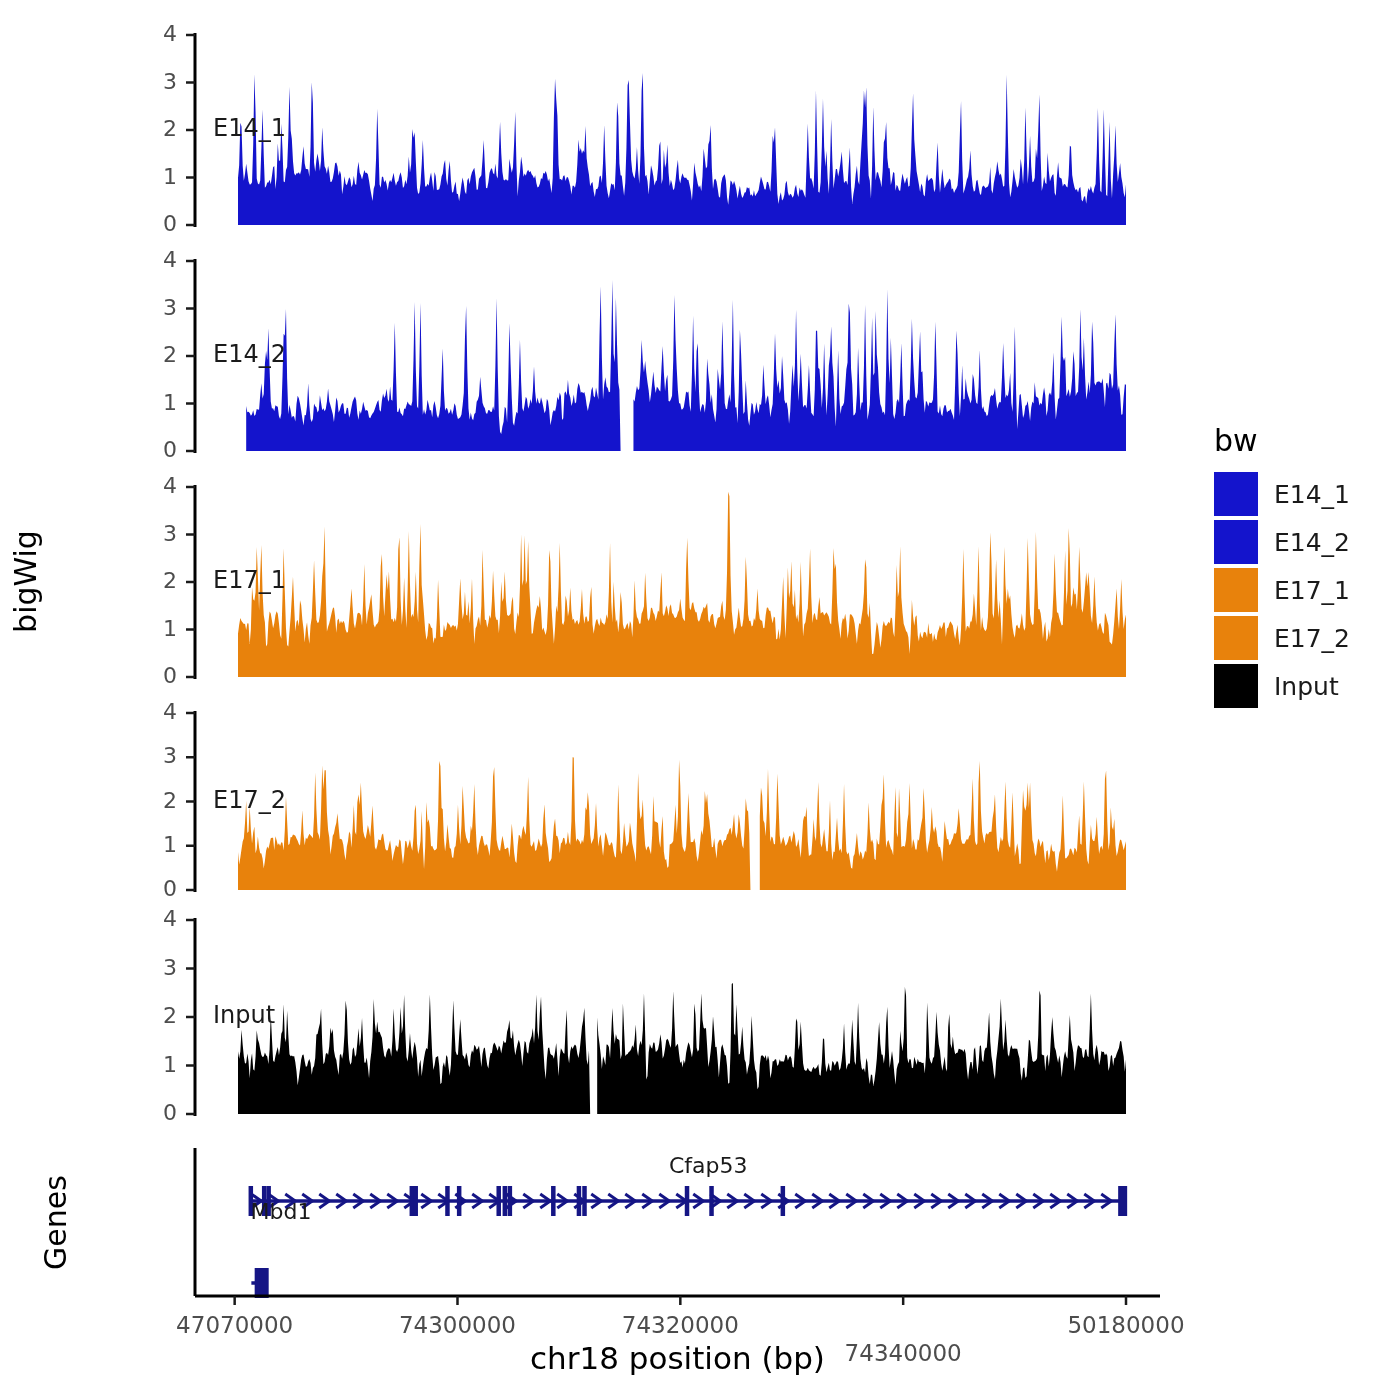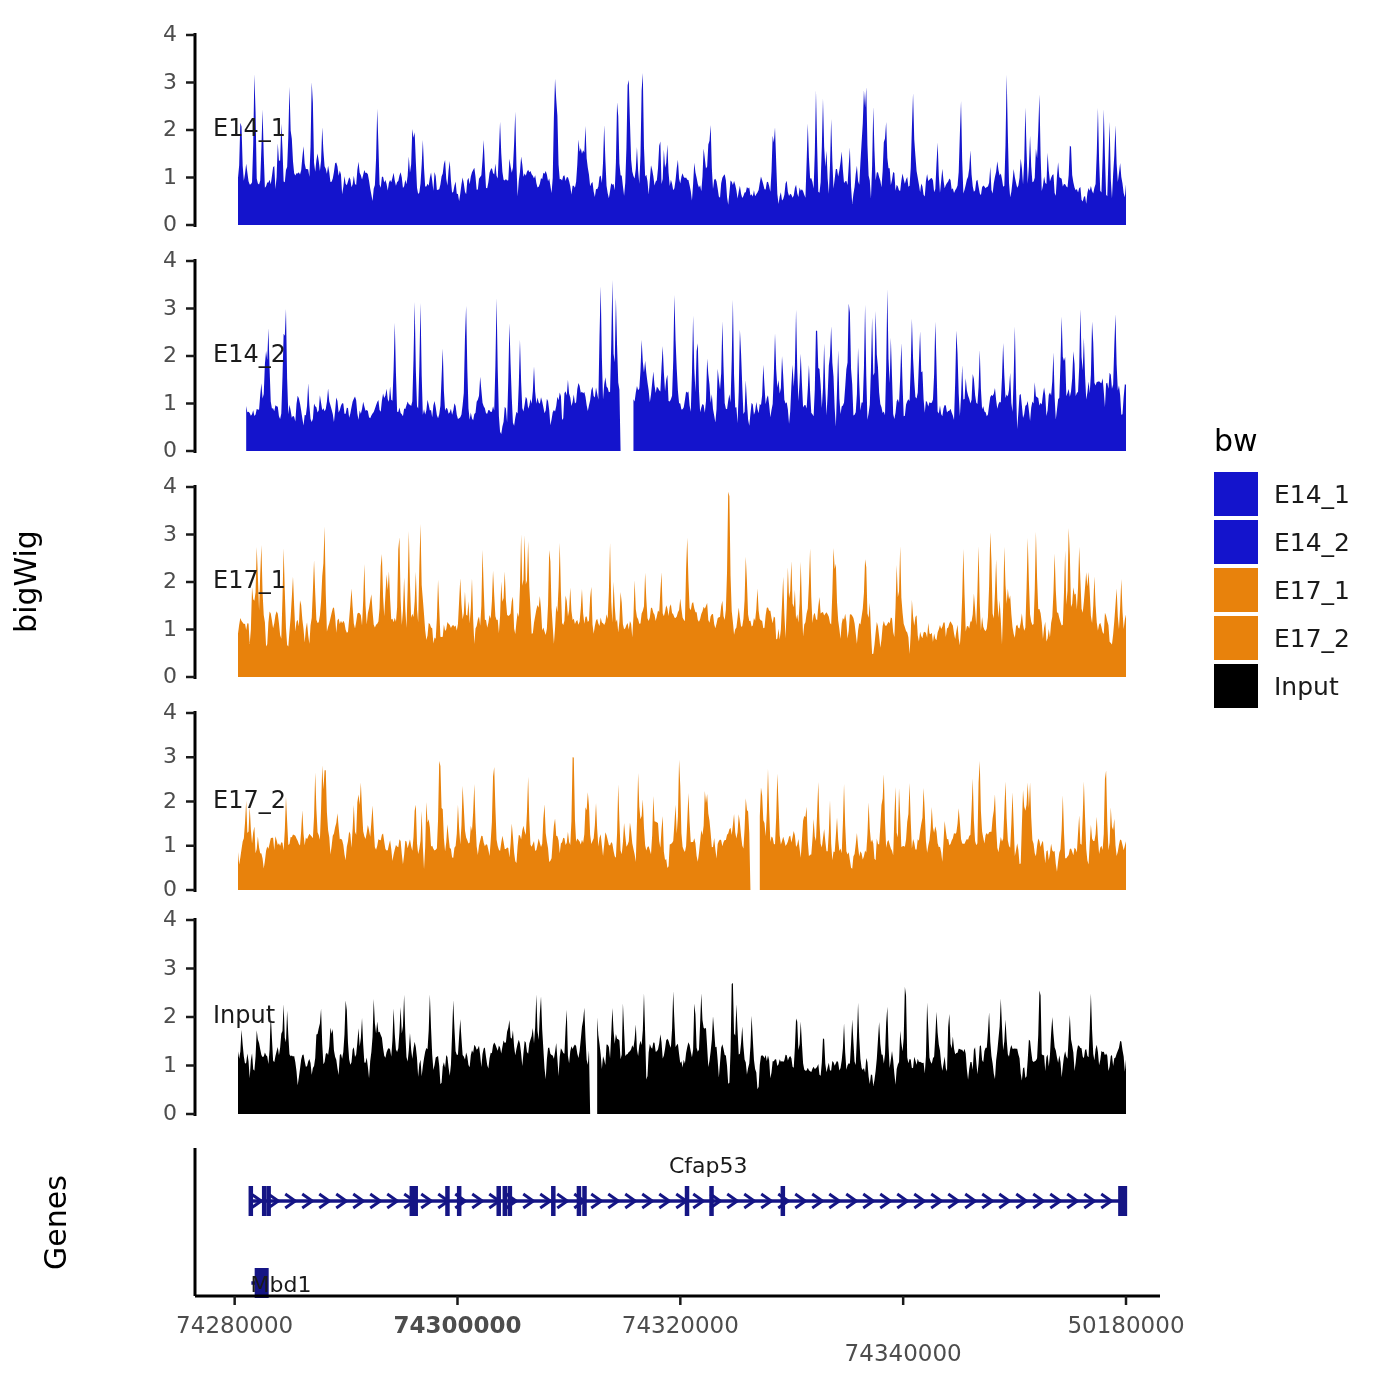--- a/index.html
+++ b/index.html
@@ -247,34 +247,35 @@
       <rect x="582.2594102885821" y="1186" width="4.5" height="30" fill="#151585"></rect>
       <rect x="684.7638017565872" y="1186" width="4.5" height="30" fill="#151585"></rect>
       <rect x="709.275721455458" y="1186" width="4.5" height="30" fill="#151585"></rect>
       <rect x="780.5831242158093" y="1186" width="4.5" height="30" fill="#151585"></rect>
       <rect x="1118.1574654956084" y="1186" width="9" height="30" fill="#151585"></rect>
       <line x1="251.37013801756586" x2="264.7402760351317" y1="1283" y2="1283" stroke="#151585" stroke-width="3.5"></line>
       <rect x="254.66938519447928" y="1268" width="9" height="30" fill="#151585"></rect>
       <rect x="259.6831869510665" y="1268" width="9" height="30" fill="#151585"></rect>
     </svg>
     <div class="gene-name" style="left: 669px; top: 1153px;">Cfap53</div>
-    <div class="gene-name" style="left: 250.484px; top: 1272px;">Mbd1</div>
+    <div class="gene-name" style="left: 250.484px; top: 1199px;">Mbd1</div>
     <svg width="1400" height="1400" style="position: absolute; left: 0px; top: 0px; pointer-events: none;">
       <line x1="195" x2="1160" y1="1296" y2="1296" stroke="#000" stroke-width="3"></line>
       <line x1="234.65746549560853" x2="234.65746549560853" y1="1296" y2="1305" stroke="#1a1a1a" stroke-width="2.5"></line>
       <line x1="457.4930991217064" x2="457.4930991217064" y1="1296" y2="1305" stroke="#1a1a1a" stroke-width="2.5"></line>
       <line x1="680.3287327478042" x2="680.3287327478042" y1="1296" y2="1305" stroke="#1a1a1a" stroke-width="2.5"></line>
       <line x1="903.1643663739021" x2="903.1643663739021" y1="1296" y2="1305" stroke="#1a1a1a" stroke-width="2.5"></line>
       <line x1="1126" x2="1126" y1="1296" y2="1305" stroke="#1a1a1a" stroke-width="2.5"></line>
     </svg>
-    <div class="xtick-label" style="left: 134.657px; top: 1312px; width: 200px;">74280000</div>
-    <div class="xtick-label" style="left: 357.493px; top: 1312px; width: 200px; font-weight: bold;">74300000</div>
+    <div class="xtick-label" style="left: 134.657px; top: 1312px; width: 200px;">47070000</div>
+    <div class="xtick-label" style="left: 357.493px; top: 1312px; width: 200px;">74300000</div>
     <div class="xtick-label" style="left: 580.329px; top: 1312px; width: 200px;">74320000</div>
     <div class="xtick-label" style="left: 803.164px; top: 1340px; width: 200px;">74340000</div>
     <div class="xtick-label" style="left: 1026px; top: 1312px; width: 200px;">50180000</div>
+    <div class="xlab" style="left: 195px; top: 1340px; width: 965px;">chr18 position (bp)</div>
     <div class="ylab" style="left: -105px; top: 564px; width: 260px;">bigWig</div>
     <div class="ylab" style="left: -45px; top: 1205px; width: 200px;">Genes</div>
   </div>
 
 <div id="legend">
   <div class="legend-title">bw</div>
   <div id="legend-rows">
       <div class="legend-row">
         <span class="legend-swatch" style="background: rgb(20, 20, 204);"></span>
         <span class="legend-text">E14_1</span>

